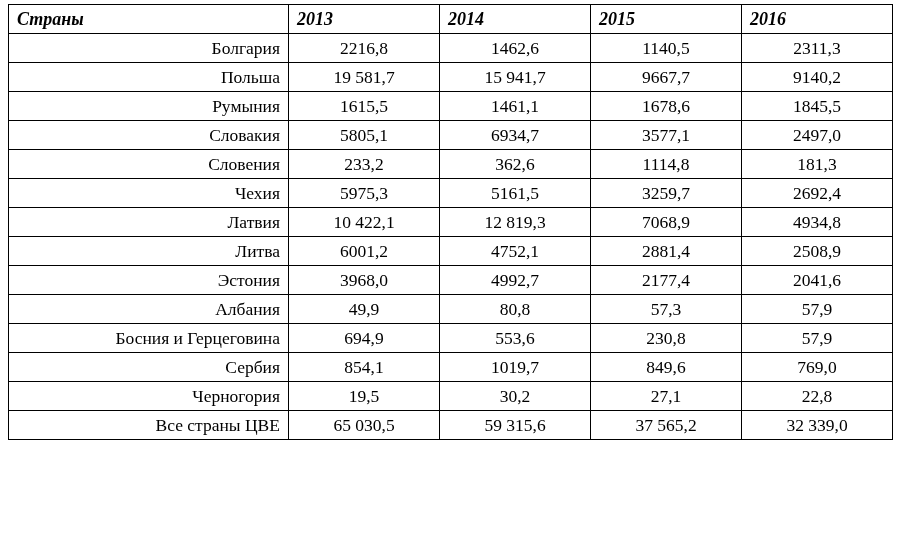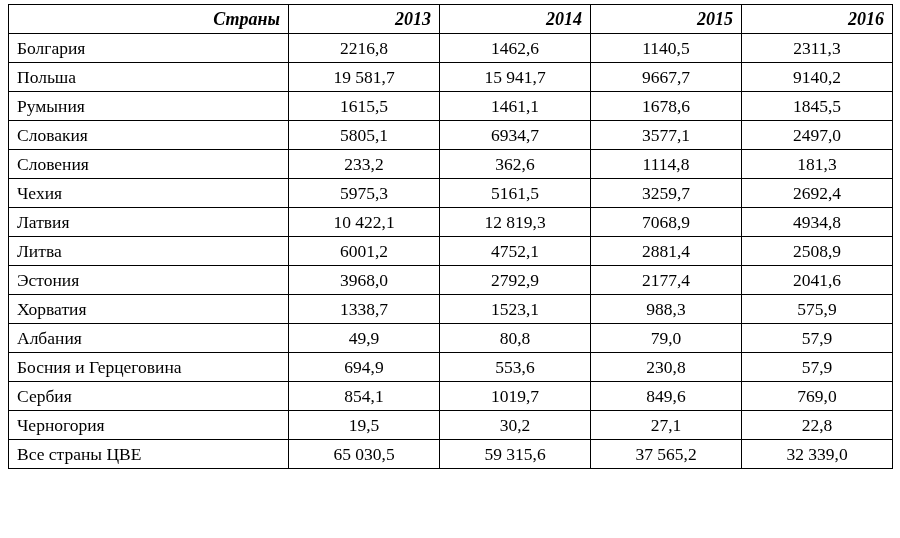--- a/index.html
+++ b/index.html
@@ -35,25 +35,25 @@
     vertical-align: middle;
     white-space: nowrap;
     overflow: hidden;
   }
   
   col.c-country { width: 280px; }
   col.c-year    { width: 151px; }
 
   thead th {
     font-style: italic;
-    text-align: right;
+    text-align: left;
     font-size: 18px;
   }
   tbody td.country {
-    text-align: left;
+    text-align: right;
     font-size: 17.5px;
   }
   tbody td.value {
     text-align: center;
     font-size: 17.5px;
   }
 </style>
 </head>
 <body>
 
@@ -128,36 +128,29 @@
       <tr>
         <td class="country">Литва</td>
         <td class="value">6001,2</td>
         <td class="value">4752,1</td>
         <td class="value">2881,4</td>
         <td class="value">2508,9</td>
       </tr>
       <tr>
         <td class="country">Эстония</td>
         <td class="value">3968,0</td>
-        <td class="value">2792,9</td>
+        <td class="value">4992,7</td>
         <td class="value">2177,4</td>
         <td class="value">2041,6</td>
-      </tr>
-      <tr>
-        <td class="country">Хорватия</td>
-        <td class="value">1338,7</td>
-        <td class="value">1523,1</td>
-        <td class="value">988,3</td>
-        <td class="value">575,9</td>
       </tr>
       <tr>
         <td class="country">Албания</td>
         <td class="value">49,9</td>
         <td class="value">80,8</td>
-        <td class="value">79,0</td>
+        <td class="value">57,3</td>
         <td class="value">57,9</td>
       </tr>
       <tr>
         <td class="country">Босния и Герцеговина</td>
         <td class="value">694,9</td>
         <td class="value">553,6</td>
         <td class="value">230,8</td>
         <td class="value">57,9</td>
       </tr>
       <tr>

